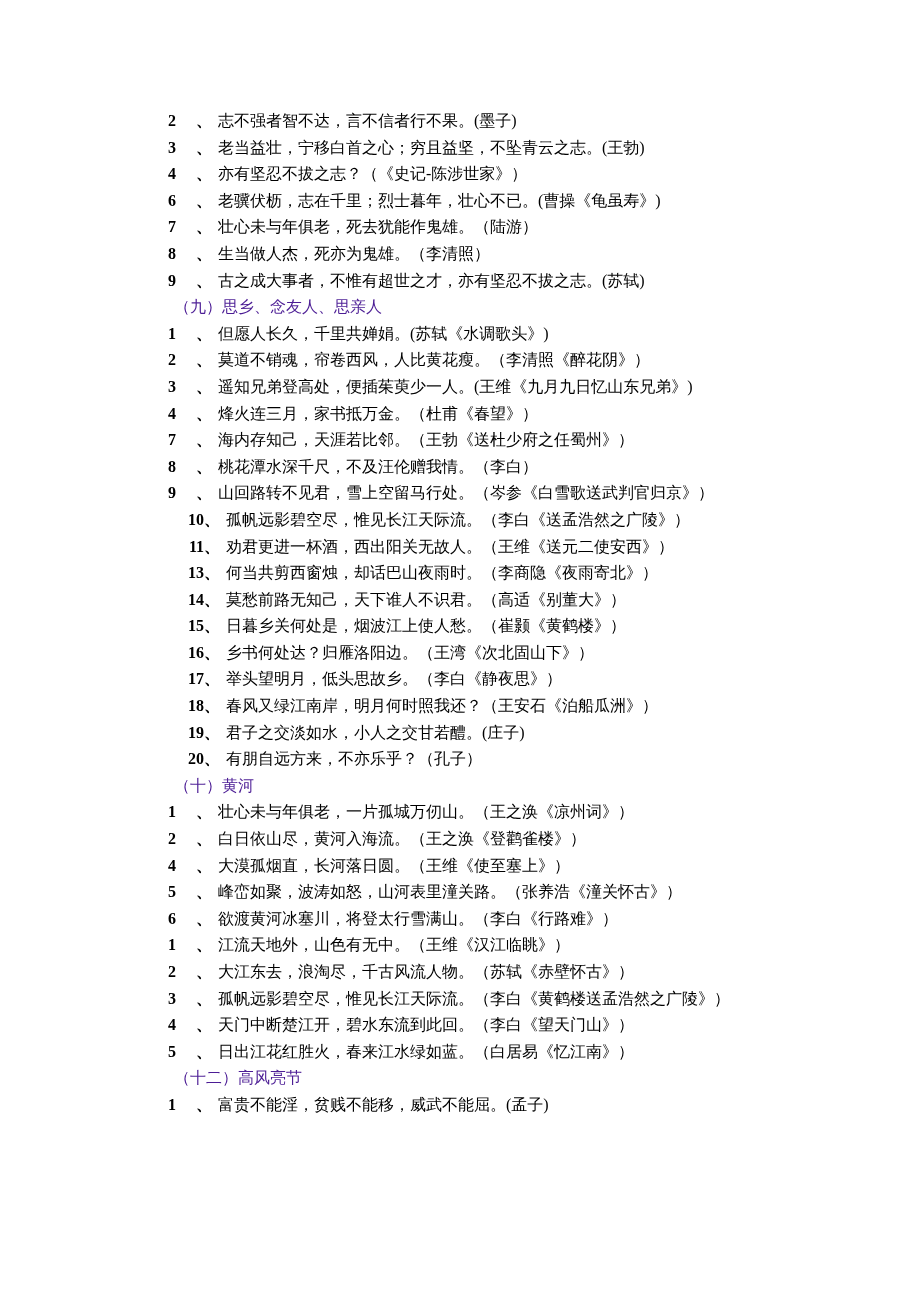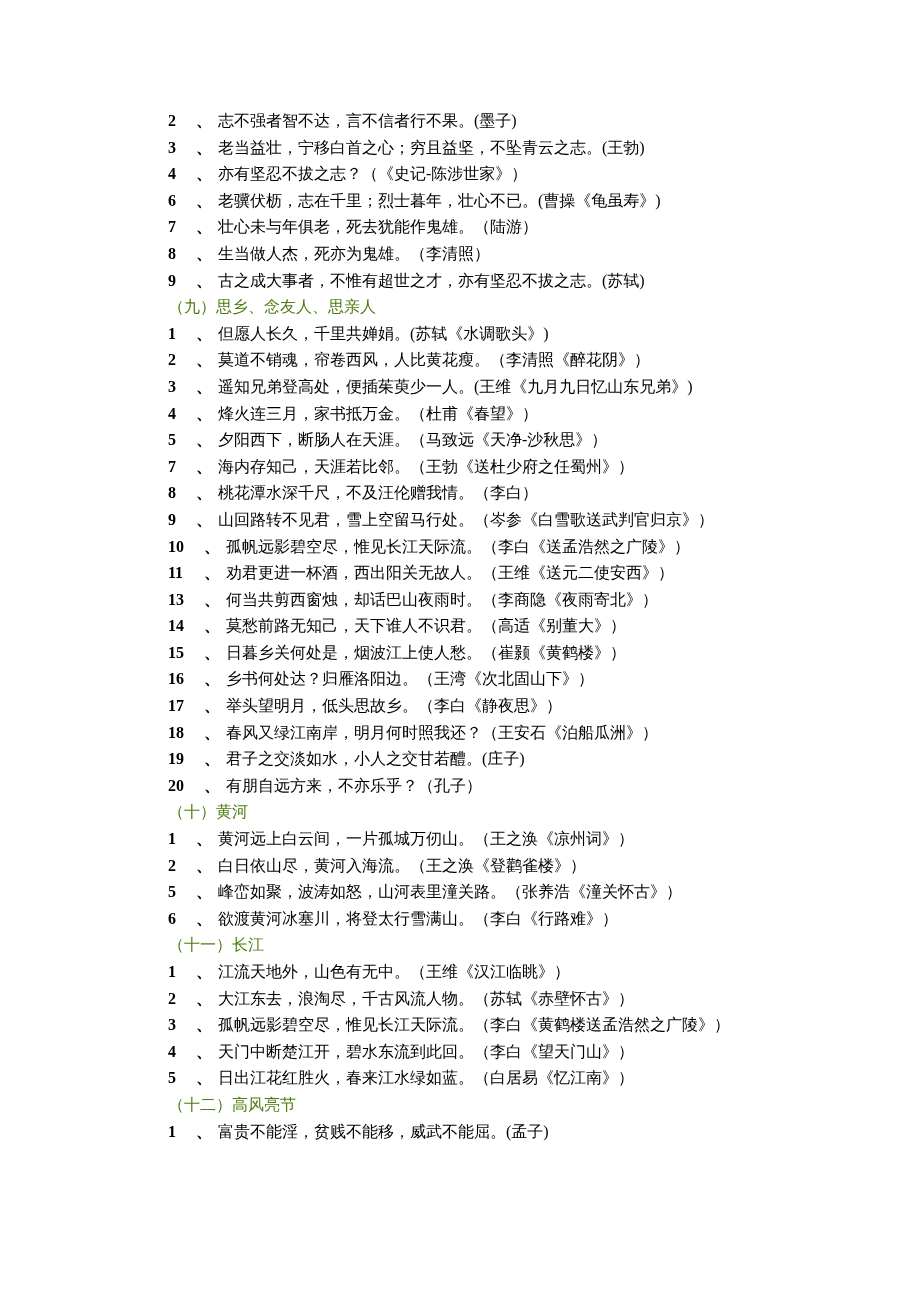--- a/index.html
+++ b/index.html
@@ -22,62 +22,62 @@
       font-weight: bold;
       display: inline-block;
       min-width: 28px;
     }
     .punct {
       font-weight: bold;
       margin-right: 6px;
     }
     .text { }
     .heading {
-      color: #4d7c0f;
+      color: #4c1d95;
       margin-bottom: 1px;
       padding-left: 4px;
+      margin-left: 6px;
     }
-    .wide .num { min-width: 36px; }
+    .wide .num { min-width: 36px; text-align: right; }
   </style>
 </head>
 <body>
 
 <div class="content" id="root">
     <div class="item"><span class="num">2</span><span class="punct">、</span><span class="text">志不强者智不达，言不信者行不果。(墨子)</span></div>
     <div class="item"><span class="num">3</span><span class="punct">、</span><span class="text">老当益壮，宁移白首之心；穷且益坚，不坠青云之志。(王勃)</span></div>
     <div class="item"><span class="num">4</span><span class="punct">、</span><span class="text">亦有坚忍不拔之志？（《史记-陈涉世家》）</span></div>
     <div class="item"><span class="num">6</span><span class="punct">、</span><span class="text">老骥伏枥，志在千里；烈士暮年，壮心不已。(曹操《龟虽寿》)</span></div>
     <div class="item"><span class="num">7</span><span class="punct">、</span><span class="text">壮心未与年俱老，死去犹能作鬼雄。（陆游）</span></div>
     <div class="item"><span class="num">8</span><span class="punct">、</span><span class="text">生当做人杰，死亦为鬼雄。（李清照）</span></div>
     <div class="item"><span class="num">9</span><span class="punct">、</span><span class="text">古之成大事者，不惟有超世之才，亦有坚忍不拔之志。(苏轼)</span></div>
     <div class="heading">（九）思乡、念友人、思亲人</div>
     <div class="item"><span class="num">1</span><span class="punct">、</span><span class="text">但愿人长久，千里共婵娟。(苏轼《水调歌头》)</span></div>
     <div class="item"><span class="num">2</span><span class="punct">、</span><span class="text">莫道不销魂，帘卷西风，人比黄花瘦。（李清照《醉花阴》）</span></div>
     <div class="item"><span class="num">3</span><span class="punct">、</span><span class="text">遥知兄弟登高处，便插茱萸少一人。(王维《九月九日忆山东兄弟》)</span></div>
     <div class="item"><span class="num">4</span><span class="punct">、</span><span class="text">烽火连三月，家书抵万金。（杜甫《春望》）</span></div>
-    <div class="item"><span class="num">5</span><span class="punct">、</span><span class="text">夕阳西下，断肠人在天涯。（马致远《天净-沙秋思》）</span></div>
     <div class="item"><span class="num">7</span><span class="punct">、</span><span class="text">海内存知己，天涯若比邻。（王勃《送杜少府之任蜀州》）</span></div>
     <div class="item"><span class="num">8</span><span class="punct">、</span><span class="text">桃花潭水深千尺，不及汪伦赠我情。（李白）</span></div>
     <div class="item"><span class="num">9</span><span class="punct">、</span><span class="text">山回路转不见君，雪上空留马行处。（岑参《白雪歌送武判官归京》）</span></div>
     <div class="item wide"><span class="num">10</span><span class="punct">、</span><span class="text">孤帆远影碧空尽，惟见长江天际流。（李白《送孟浩然之广陵》）</span></div>
     <div class="item wide"><span class="num">11</span><span class="punct">、</span><span class="text">劝君更进一杯酒，西出阳关无故人。（王维《送元二使安西》）</span></div>
     <div class="item wide"><span class="num">13</span><span class="punct">、</span><span class="text">何当共剪西窗烛，却话巴山夜雨时。（李商隐《夜雨寄北》）</span></div>
     <div class="item wide"><span class="num">14</span><span class="punct">、</span><span class="text">莫愁前路无知己，天下谁人不识君。（高适《别董大》）</span></div>
     <div class="item wide"><span class="num">15</span><span class="punct">、</span><span class="text">日暮乡关何处是，烟波江上使人愁。（崔颢《黄鹤楼》）</span></div>
     <div class="item wide"><span class="num">16</span><span class="punct">、</span><span class="text">乡书何处达？归雁洛阳边。（王湾《次北固山下》）</span></div>
     <div class="item wide"><span class="num">17</span><span class="punct">、</span><span class="text">举头望明月，低头思故乡。（李白《静夜思》）</span></div>
     <div class="item wide"><span class="num">18</span><span class="punct">、</span><span class="text">春风又绿江南岸，明月何时照我还？（王安石《泊船瓜洲》）</span></div>
     <div class="item wide"><span class="num">19</span><span class="punct">、</span><span class="text">君子之交淡如水，小人之交甘若醴。(庄子)</span></div>
     <div class="item wide"><span class="num">20</span><span class="punct">、</span><span class="text">有朋自远方来，不亦乐乎？（孔子）</span></div>
     <div class="heading">（十）黄河</div>
-    <div class="item"><span class="num">1</span><span class="punct">、</span><span class="text">黄河远上白云间，一片孤城万仞山。（王之涣《凉州词》）</span></div>
+    <div class="item"><span class="num">1</span><span class="punct">、</span><span class="text">壮心未与年俱老，一片孤城万仞山。（王之涣《凉州词》）</span></div>
     <div class="item"><span class="num">2</span><span class="punct">、</span><span class="text">白日依山尽，黄河入海流。（王之涣《登鹳雀楼》）</span></div>
+    <div class="item"><span class="num">4</span><span class="punct">、</span><span class="text">大漠孤烟直，长河落日圆。（王维《使至塞上》）</span></div>
     <div class="item"><span class="num">5</span><span class="punct">、</span><span class="text">峰峦如聚，波涛如怒，山河表里潼关路。（张养浩《潼关怀古》）</span></div>
     <div class="item"><span class="num">6</span><span class="punct">、</span><span class="text">欲渡黄河冰塞川，将登太行雪满山。（李白《行路难》）</span></div>
-    <div class="heading">（十一）长江</div>
     <div class="item"><span class="num">1</span><span class="punct">、</span><span class="text">江流天地外，山色有无中。（王维《汉江临眺》）</span></div>
     <div class="item"><span class="num">2</span><span class="punct">、</span><span class="text">大江东去，浪淘尽，千古风流人物。（苏轼《赤壁怀古》）</span></div>
     <div class="item"><span class="num">3</span><span class="punct">、</span><span class="text">孤帆远影碧空尽，惟见长江天际流。（李白《黄鹤楼送孟浩然之广陵》）</span></div>
     <div class="item"><span class="num">4</span><span class="punct">、</span><span class="text">天门中断楚江开，碧水东流到此回。（李白《望天门山》）</span></div>
     <div class="item"><span class="num">5</span><span class="punct">、</span><span class="text">日出江花红胜火，春来江水绿如蓝。（白居易《忆江南》）</span></div>
     <div class="heading">（十二）高风亮节</div>
     <div class="item"><span class="num">1</span><span class="punct">、</span><span class="text">富贵不能淫，贫贱不能移，威武不能屈。(孟子)</span></div>
   </div>
 
 </body></html>

